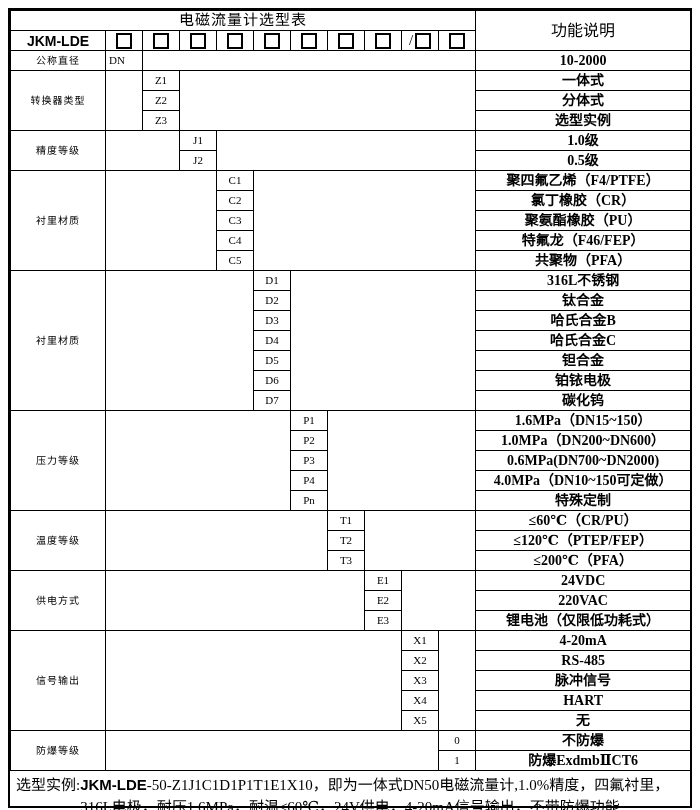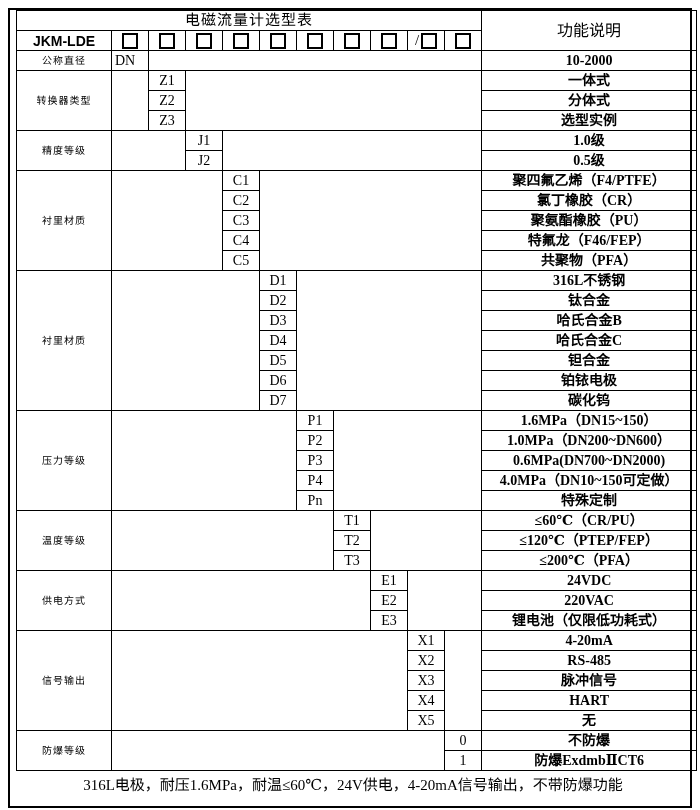--- a/index.html
+++ b/index.html
@@ -2,35 +2,35 @@
 <html lang="zh-CN"><head>
 <meta charset="utf-8">
 <style>
   html,body{margin:0;padding:0;}
   body{
     width:700px;height:810px;background:#ffffff;position:relative;
     font-family:"Liberation Serif","DejaVu Serif",serif;color:#000;
   }
   .frame{
     position:absolute;left:8px;top:8px;width:684px;height:800px;
-    box-sizing:border-box;border:2px solid #000;background:#fff;padding-left:6px;
+    box-sizing:border-box;border:2px solid #000;background:#fff;
   }
   table{border-collapse:collapse;table-layout:fixed;width:680px;}
   td{
     border:1px solid #000;height:19px;padding:0;text-align:center;
     font-size:14px;line-height:1;overflow:hidden;white-space:nowrap;
   }
   td.title-cell{font-size:15px;letter-spacing:1px;}
   td.desc-header-cell{font-size:16px;}
   td.model-cell{
     font-family:"Liberation Sans","DejaVu Sans",sans-serif;
     font-weight:bold;font-size:14px;
   }
   td.label-cell{font-size:10px;letter-spacing:1px;}
-  td.code-cell{font-size:14px;}
+  td.code-cell{font-size:11px;}
   td.code-left{text-align:left;padding-left:3px;}
   td.desc-cell{font-size:14px;font-weight:bold;}
   .checkbox{
     display:inline-block;width:12px;height:12px;border:2px solid #000;
     vertical-align:middle;background:#fff;
   }
   .slash{font-size:15px;vertical-align:middle;margin-right:2px;}
   .notes{
     box-sizing:border-box;height:74px;padding:3px 6px 0 6px;font-size:15px;
     line-height:22px;
@@ -246,16 +246,17 @@
           <td class="code-cell">0</td>
           <td class="desc-cell">不防爆</td>
         </tr>
         <tr>
           <td class="code-cell">1</td>
           <td class="desc-cell">防爆ExdmbⅡCT6</td>
         </tr>
       </tbody>
     </table>
   <div class="notes">
+    <div class="example-line1"><span>选型实例:</span><span class="ex-model">JKM-LDE</span><span>-50-Z1J1C1D1P1T1E1X10，即为一体式DN50电磁流量计,1.0%精度，四氟衬里，</span></div>
     <div class="example-line2">316L电极，耐压1.6MPa，耐温≤60℃，24V供电，4-20mA信号输出，不带防爆功能</div>
 
   </div>
 </div>
 
 </body></html>

